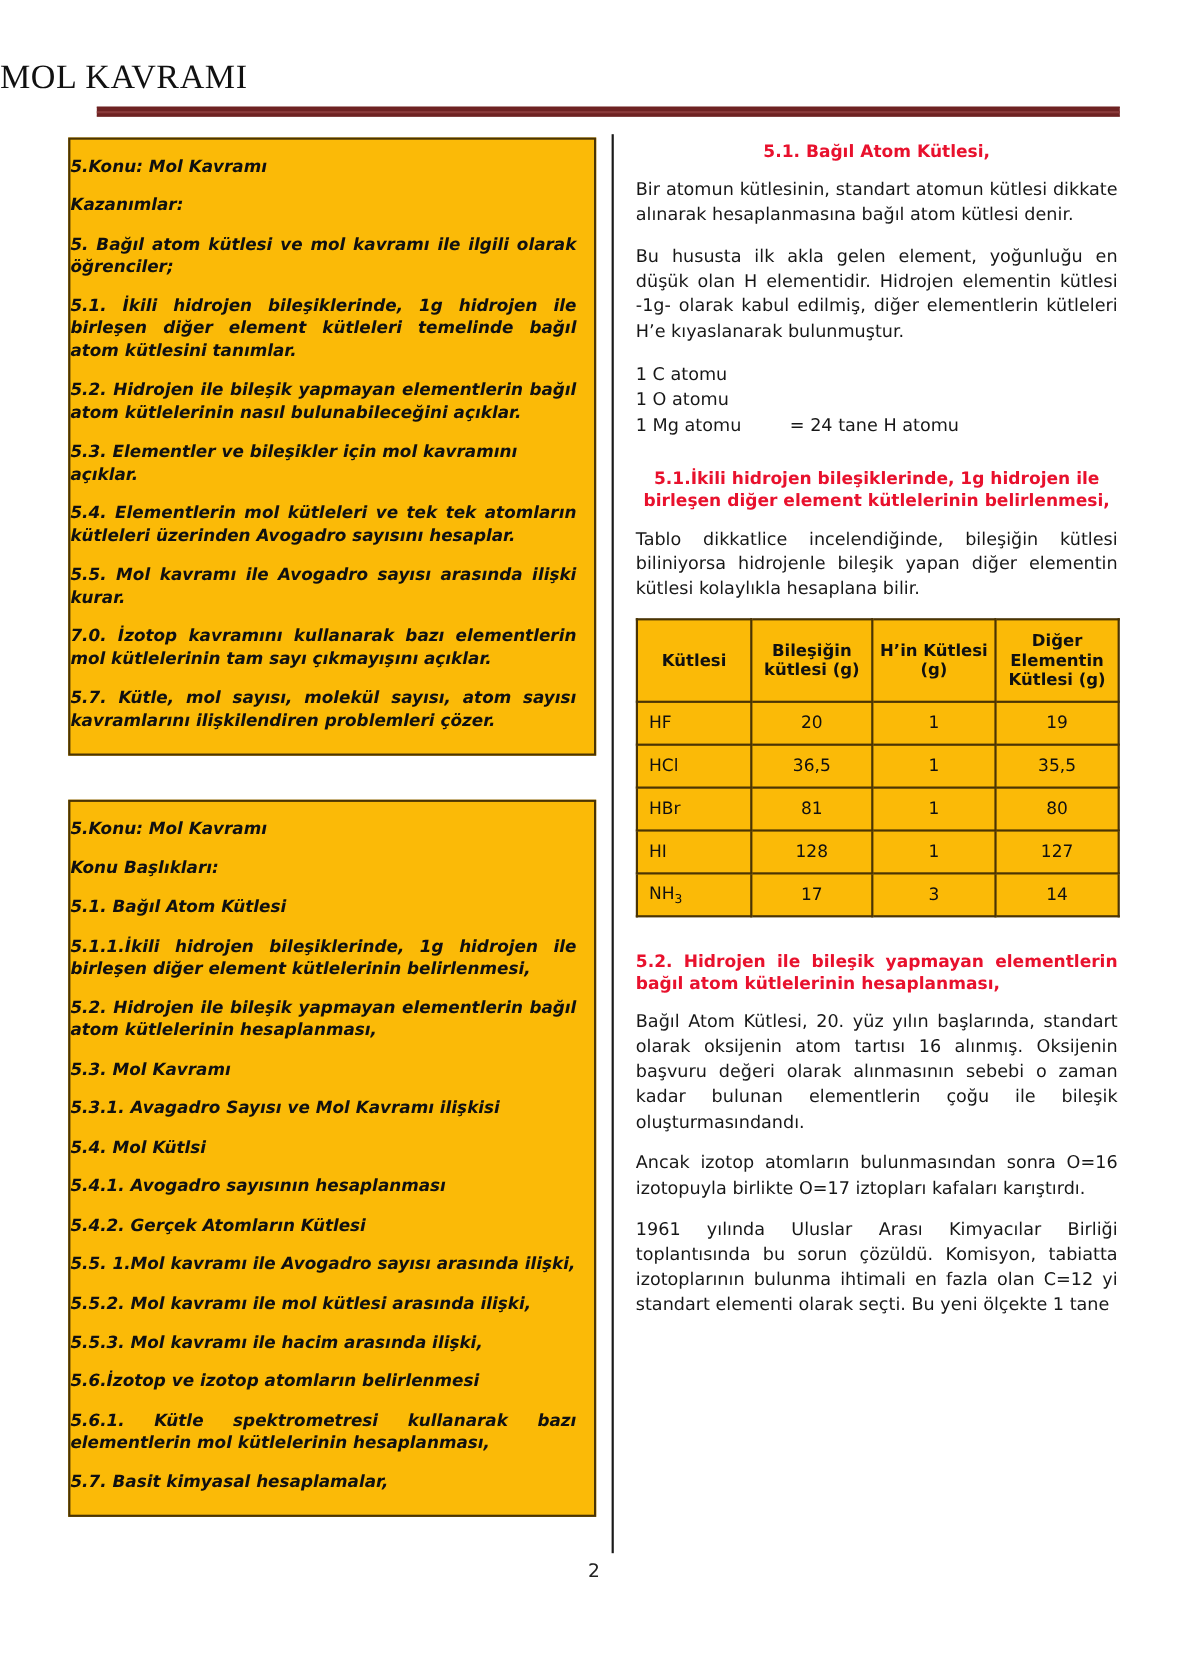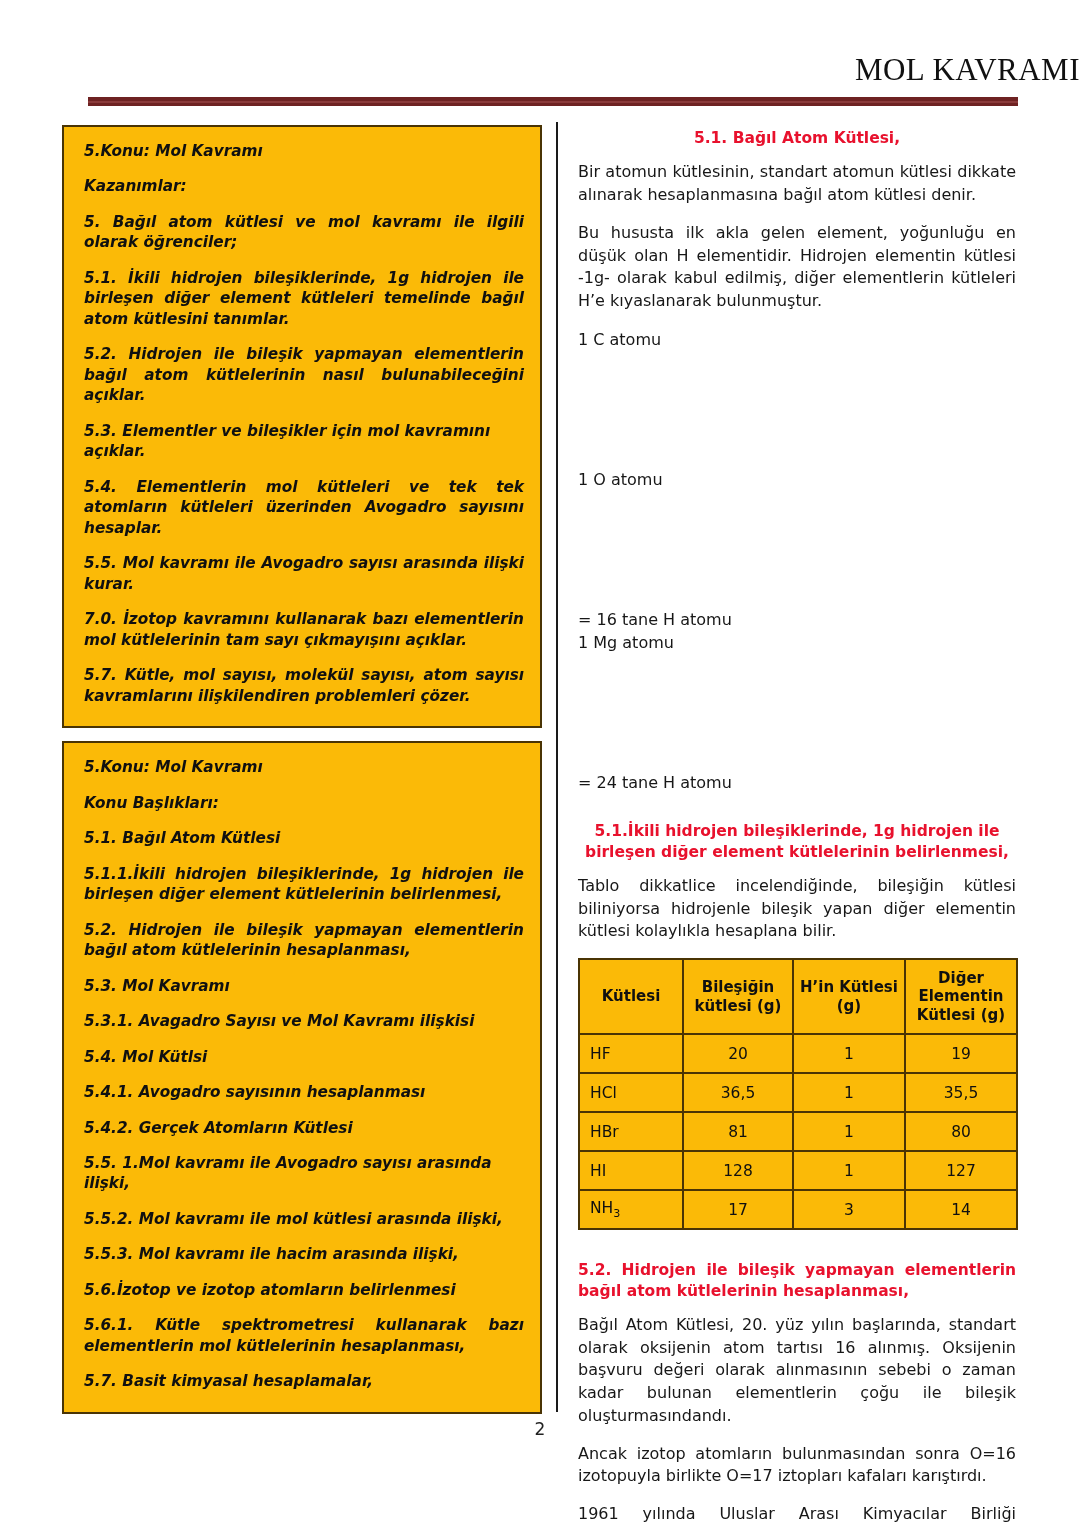--- a/index.html
+++ b/index.html
@@ -21,21 +21,21 @@
     left: 0;
     top: 0;
     width: 1080px;
     height: 112px;
   }
   #doc-title {
     position: absolute;
     left: 0;
     top: 52px;
     width: 1080px;
-    text-align: right;
+    text-align: left;
     font-family: "Liberation Serif", serif;
     font-size: 31px;
     letter-spacing: 0.5px;
     color: #111111;
     font-weight: 400;
   }
   #header-rule {
     position: absolute;
     left: 88px;
     top: 97px;
@@ -76,22 +76,22 @@
     width: 2px;
     height: 1290px;
     background: #1a1a1a;
   }
 
   
   .yellow-box {
     background: #FBBA07;
     border: 2px solid #4a3404;
     box-sizing: border-box;
-    padding: 14px 16px 16px 20px;
-    margin-bottom: 13px;
+    padding: 14px 16px 16px 0;
+    margin-bottom: 40px;
   }
   .yellow-box p {
     margin: 0 0 15px 0;
     font-family: "DejaVu Sans", sans-serif;
     font-weight: bold;
     font-style: italic;
     font-size: 15.3px;
     line-height: 1.34;
     color: #101010;
     text-align: justify;
@@ -125,21 +125,21 @@
     text-justify: inter-word;
   }
 
   .atom-list {
     margin: 4px 0 26px 0;
     font-family: "DejaVu Sans", sans-serif;
     font-size: 16px;
     line-height: 1.48;
     color: #171717;
   }
-  .atom-row { display: flex; flex-direction: column; }
+  .atom-row { display: flex; }
   .atom-left { width: 140px; flex: 0 0 140px; }
   .atom-right { flex: 1; }
 
   
   #mass-table {
     border-collapse: collapse;
     width: 438px;
     margin: 6px 0 30px 0;
     table-layout: fixed;
   }
@@ -237,21 +237,20 @@
   <p class="rc-heading nojust">5.1. Bağıl Atom Kütlesi,</p>
   <p class="rc-para">Bir atomun kütlesinin, standart atomun kütlesi dikkate alınarak hesaplanmasına bağıl atom kütlesi denir.</p>
   <p class="rc-para">Bu hususta ilk akla gelen element, yoğunluğu en düşük olan H elementidir. Hidrojen elementin kütlesi -1g- olarak kabul edilmiş, diğer elementlerin kütleleri H’e kıyaslanarak bulunmuştur.</p>
 
   <div class="atom-list">
     <div class="atom-row">
       <span class="atom-left">1 C atomu</span>
     </div>
     <div class="atom-row">
       <span class="atom-left">1 O atomu</span>
-      <span class="atom-right">= 16 tane H atomu</span>
     </div>
     <div class="atom-row">
       <span class="atom-left">1 Mg atomu</span>
       <span class="atom-right"> = 24 tane H atomu</span>
     </div>
   </div>
 
   <p class="rc-heading nojust">5.1.İkili hidrojen bileşiklerinde, 1g hidrojen ile birleşen diğer element kütlelerinin belirlenmesi,</p>
   <p class="rc-para">Tablo dikkatlice incelendiğinde,  bileşiğin kütlesi biliniyorsa hidrojenle bileşik yapan diğer elementin kütlesi kolaylıkla hesaplana bilir.</p>
 

